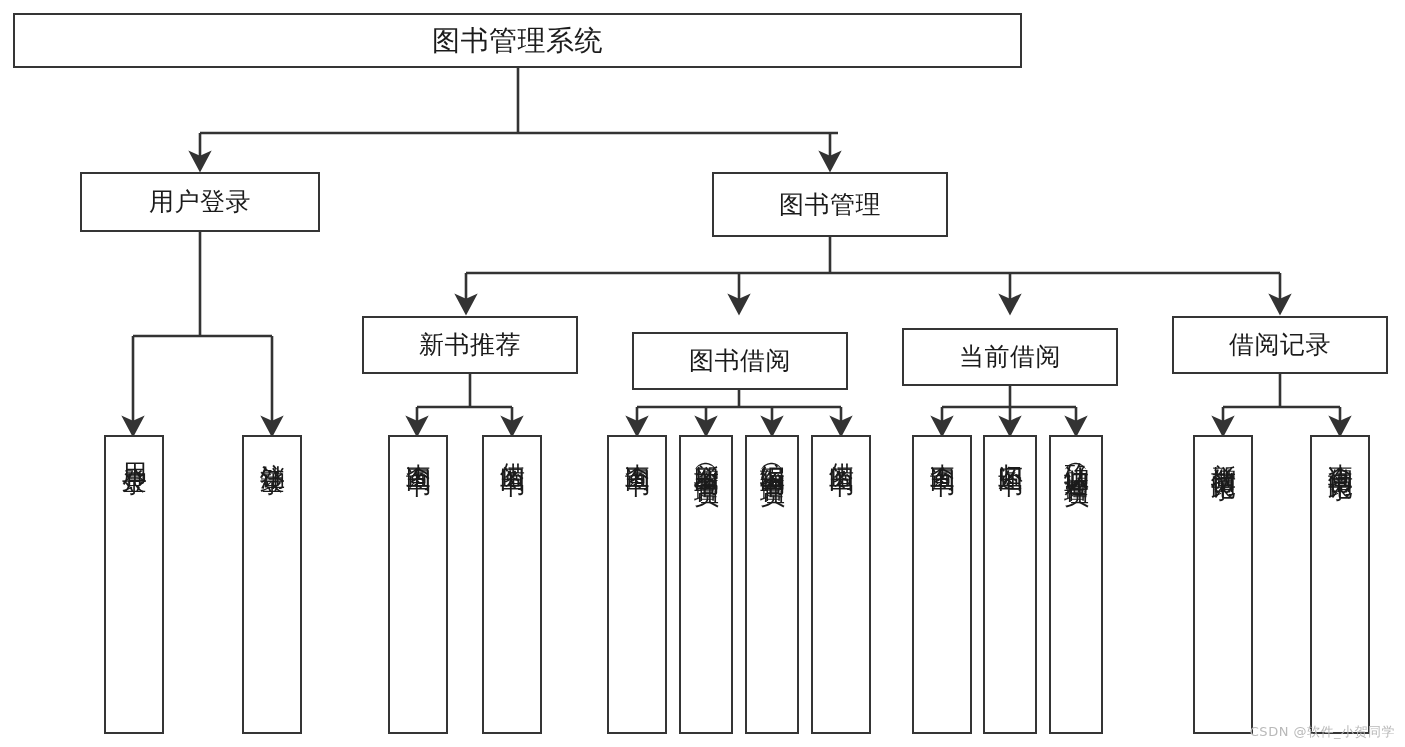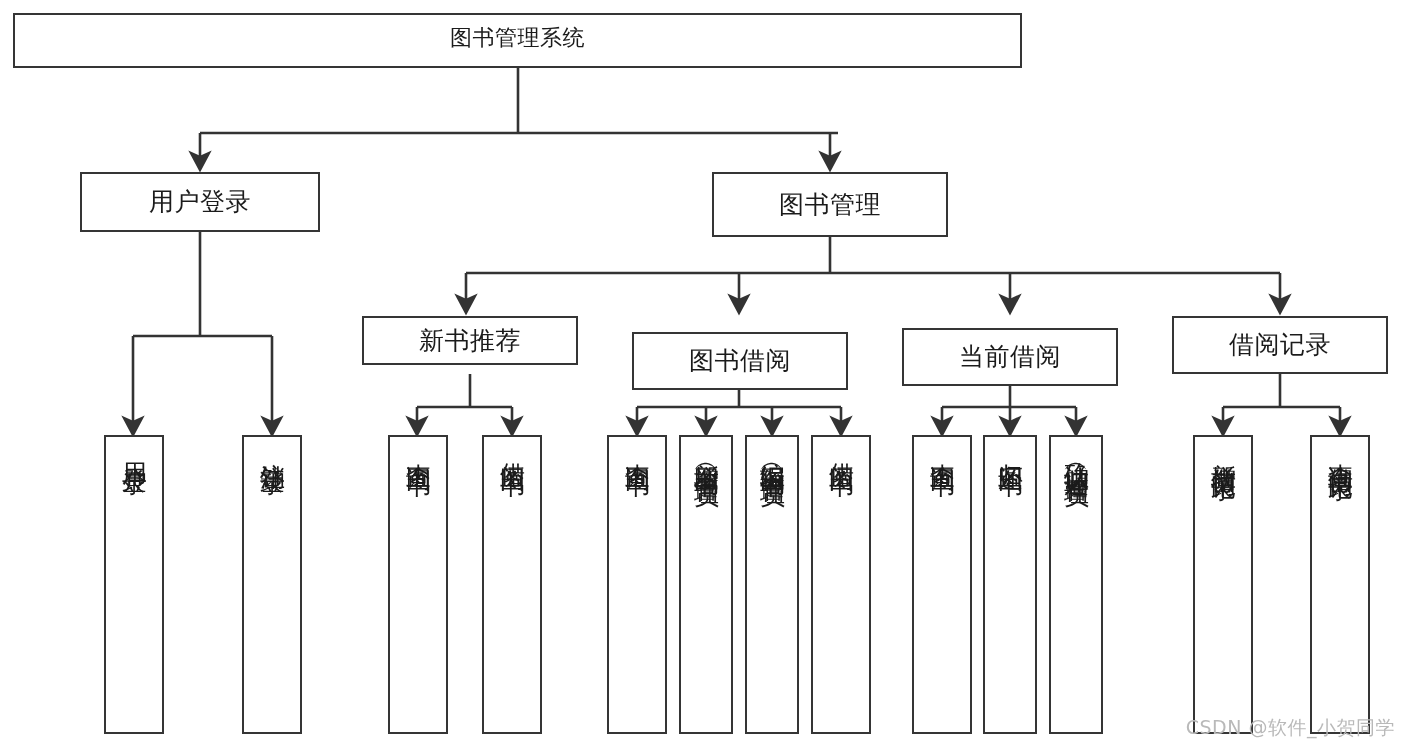--- a/index.html
+++ b/index.html
@@ -51,26 +51,26 @@
     align-items: flex-start;
     padding-top: 6px;
   }
   .node.vertical .lbl {
     writing-mode: vertical-rl;
     text-orientation: upright;
     font-size: 25px;
     letter-spacing: 3px;
     margin: 0 auto;
   }
-  .node.root .lbl { font-size: 22px; font-family: Liberation Mono, monospace; }
+  .node.root .lbl { font-size: 28px; }
   .watermark {
     position: absolute;
     right: 10px;
     bottom: 6px;
-    font-size: 19px;
+    font-size: 13px;
     color: #b9b9b9;
     white-space: nowrap;
     z-index: 5;
     letter-spacing: 0.5px;
   }
 </style>
 </head>
 <body>
 
 <div id="canvas">
@@ -130,21 +130,21 @@
   </div>
 
   <div class="node horizontal" style="left:80px; top:172px; width:240px; height:60px;">
     <span class="lbl">用户登录</span>
   </div>
 
   <div class="node horizontal" style="left:712px; top:172px; width:236px; height:65px;">
     <span class="lbl">图书管理</span>
   </div>
 
-  <div class="node horizontal" style="left:362px; top:316px; width:216px; height:49px;">
+  <div class="node horizontal" style="left:362px; top:316px; width:216px; height:58px;">
     <span class="lbl">新书推荐</span>
   </div>
 
   <div class="node horizontal" style="left:632px; top:332px; width:216px; height:58px;">
     <span class="lbl">图书借阅</span>
   </div>
 
   <div class="node horizontal" style="left:902px; top:316px; width:216px; height:58px;margin-top:12px;">
     <span class="lbl">当前借阅</span>
   </div>

